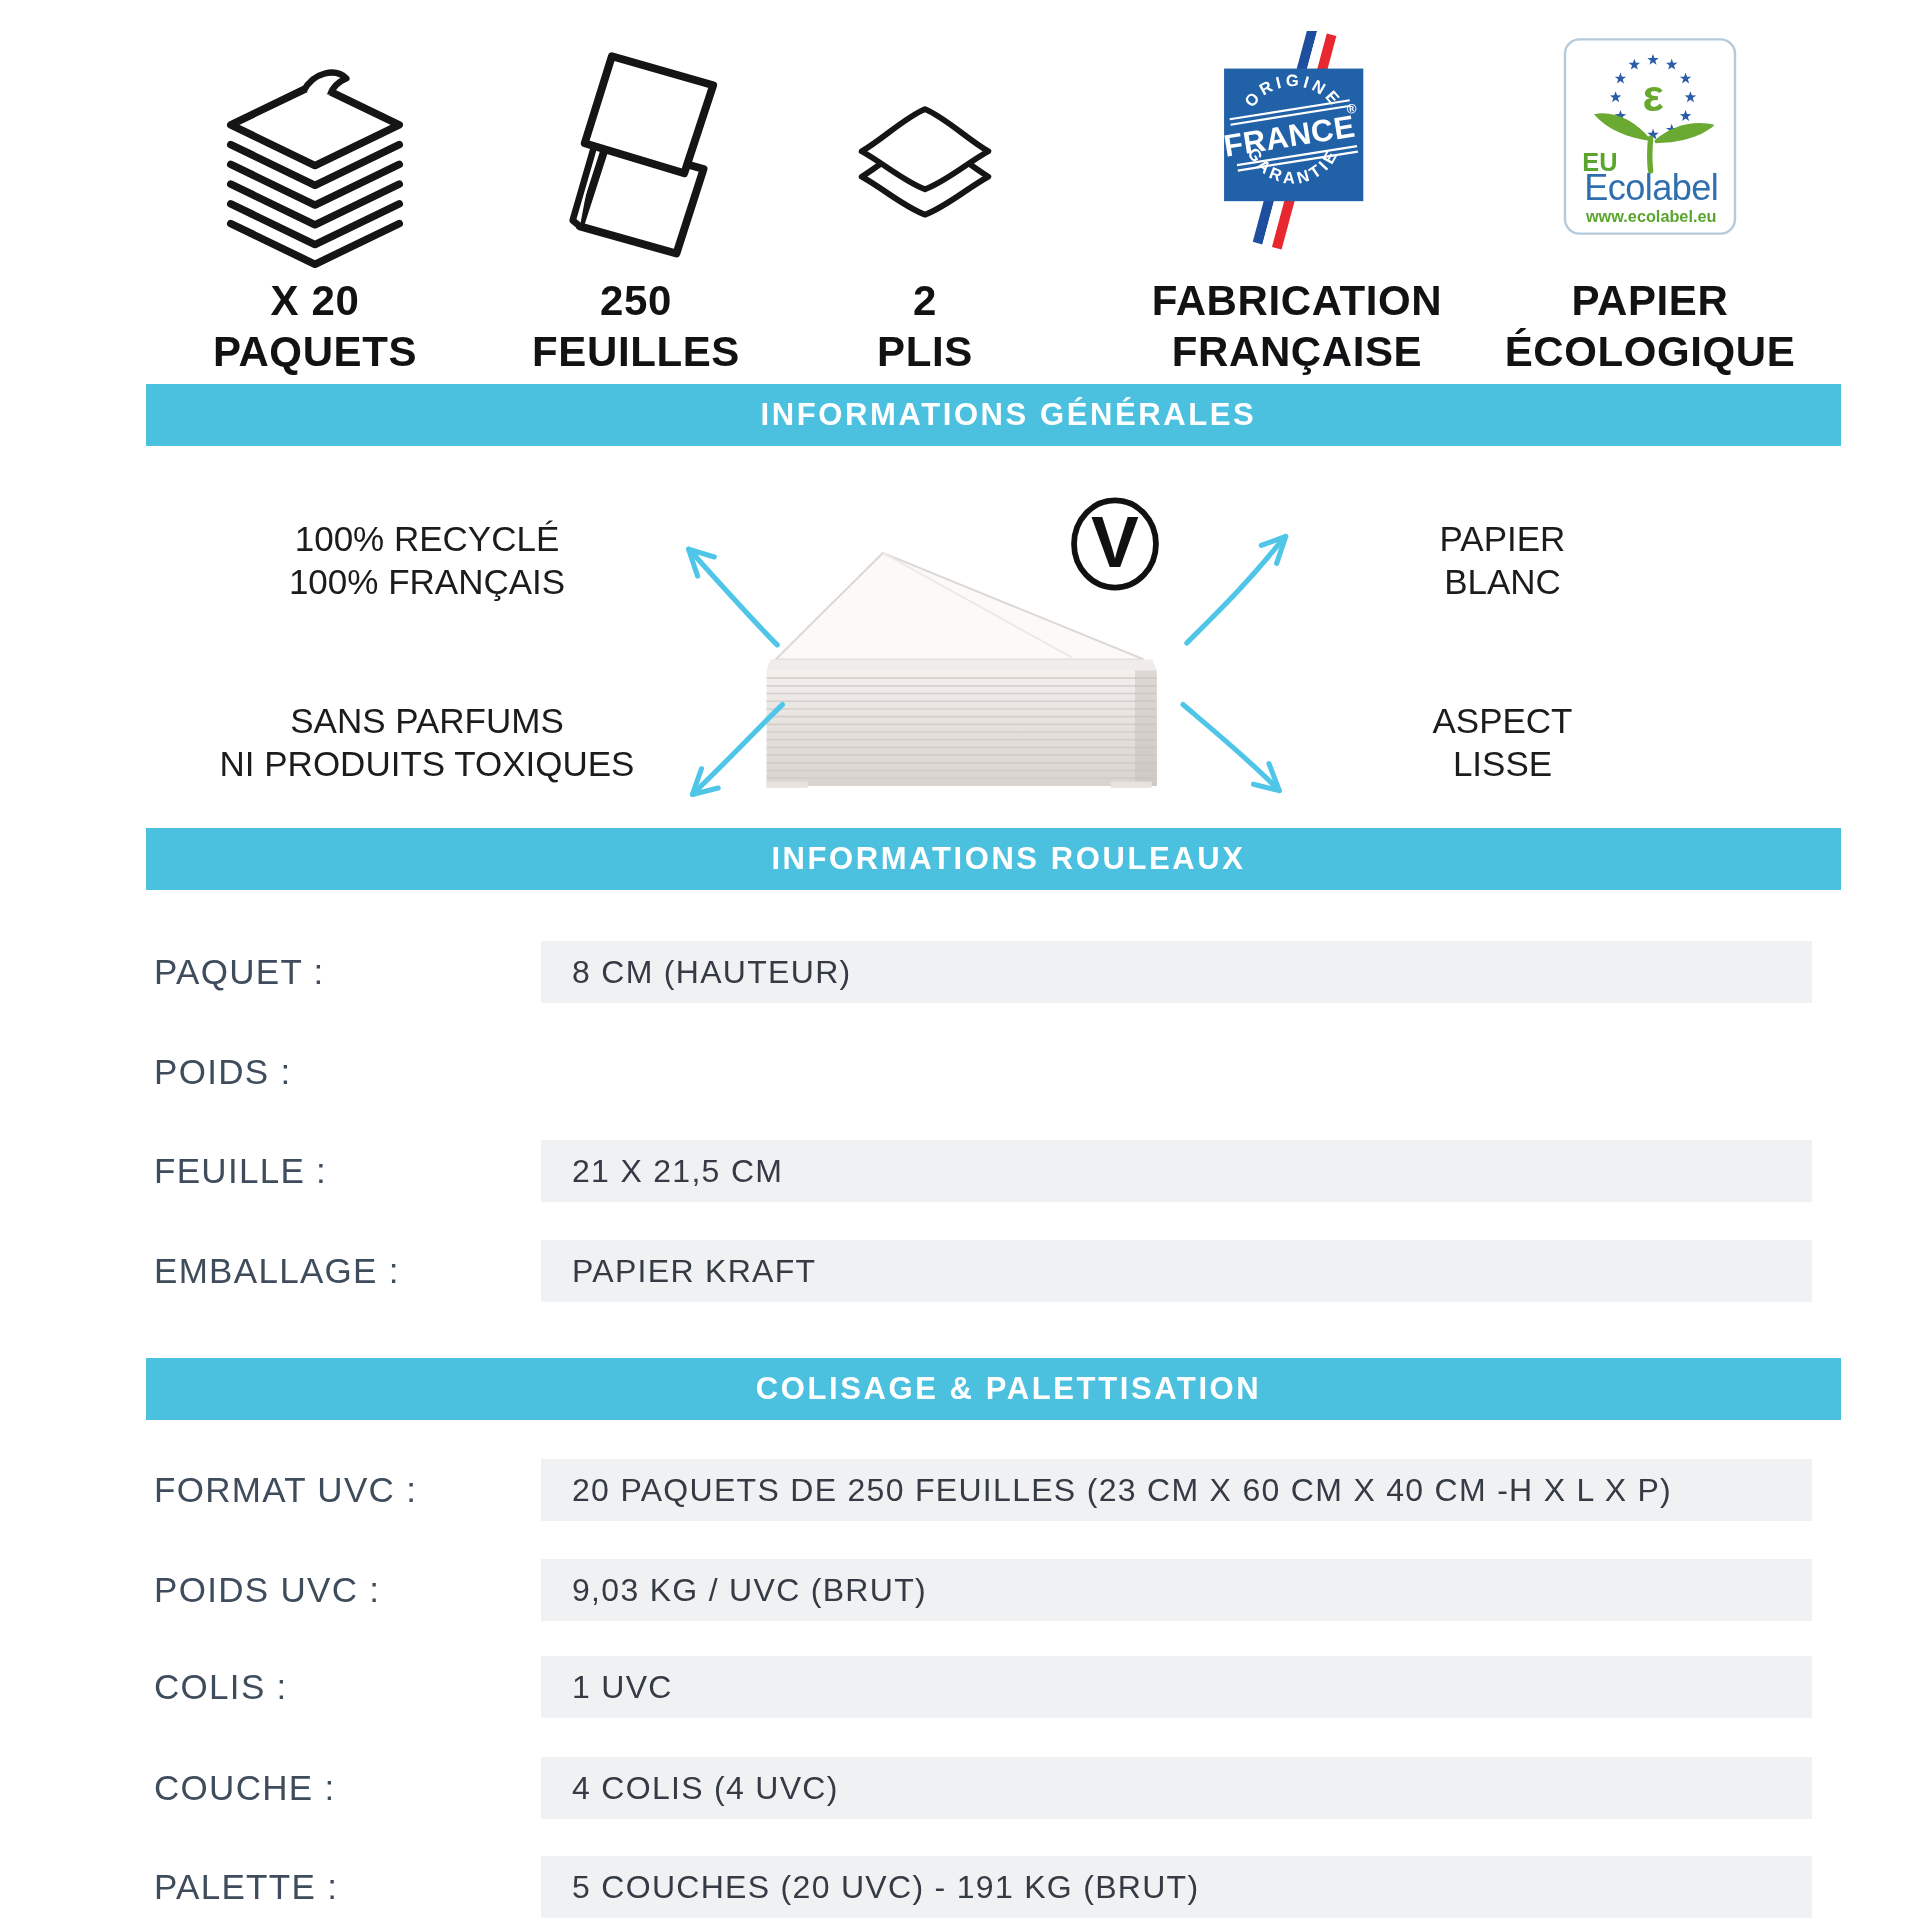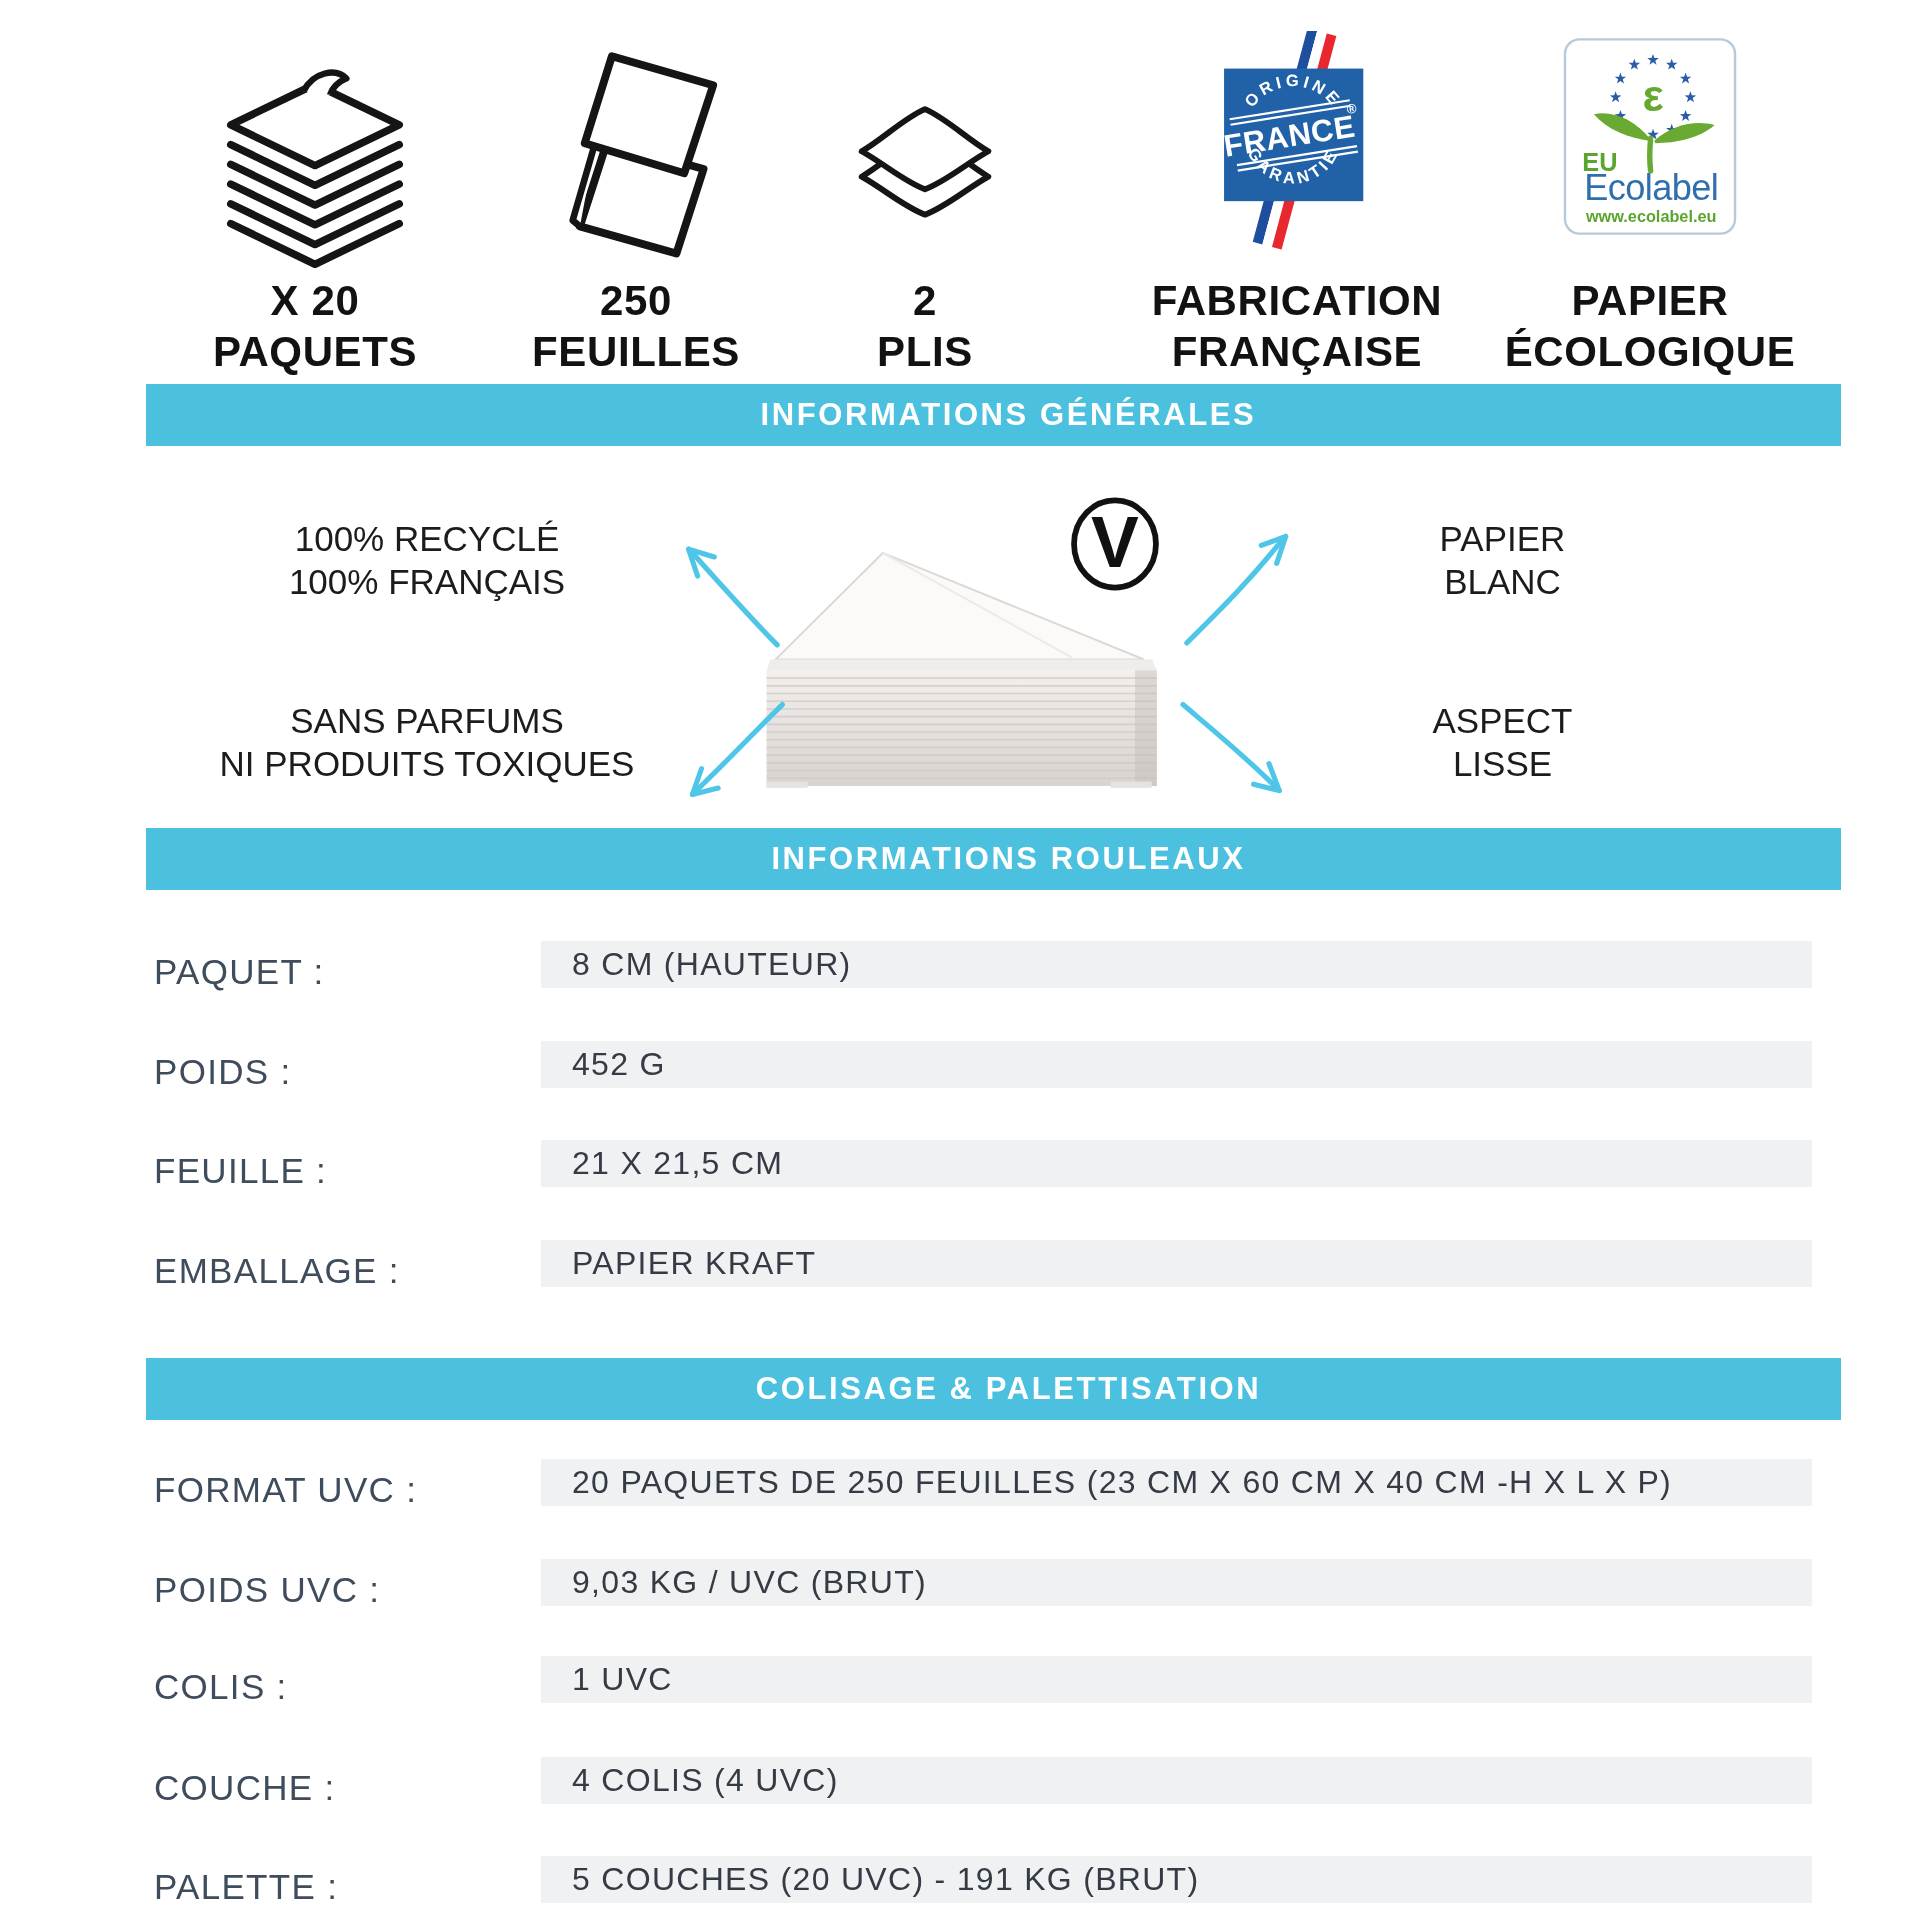--- a/index.html
+++ b/index.html
@@ -19,21 +19,21 @@
           font-weight:700;font-size:31px;letter-spacing:2.6px;padding-left:30px;}
 
   
   .info-block{position:absolute;text-align:center;color:#1c1c1e;font-size:35px;line-height:1.24;}
   .info-block .b{font-weight:400;}
 
   
   .spec-row{position:absolute;left:0;width:1926px;height:62px;}
   .row-label{position:absolute;left:154px;top:50%;transform:translateY(-50%);
              font-size:35px;color:#3e4c5c;letter-spacing:1.3px;}
-  .row-cell{position:absolute;left:541px;width:1271px;height:47px;background:#f0f1f3;
+  .row-cell{position:absolute;left:541px;width:1271px;height:62px;background:#f0f1f3;
             display:flex;align-items:center;padding-left:31px;box-sizing:border-box;
             font-size:32px;color:#343b44;letter-spacing:1.3px;}
 
   .abs{position:absolute;}
   svg text{font-family:"Liberation Sans","DejaVu Sans",sans-serif;}
 </style>
 </head>
 <body>
 
 <div class="page">
@@ -243,23 +243,20 @@
   </div>
 
   <div class="spec-row" style="top:941px;">
     <div class="row-label">PAQUET :</div>
     <div class="row-cell">
         <span>8 CM (HAUTEUR)</span>
       </div>
   </div>
   <div class="spec-row" style="top:1041px;">
     <div class="row-label">POIDS :</div>
-    <div class="row-cell">
-        <span>452 G</span>
-      </div>
   </div>
   <div class="spec-row" style="top:1140px;">
     <div class="row-label">FEUILLE :</div>
     <div class="row-cell">
         <span>21 X 21,5 CM</span>
       </div>
   </div>
   <div class="spec-row" style="top:1240px;">
     <div class="row-label">EMBALLAGE :</div>
     <div class="row-cell">

